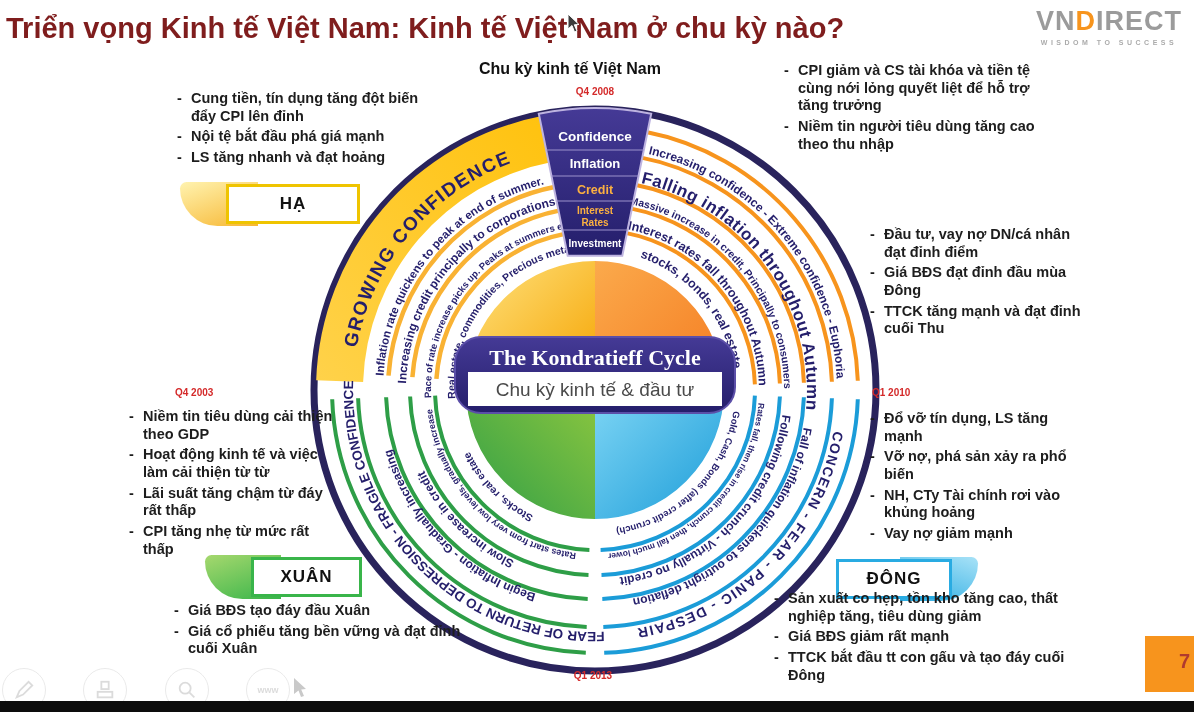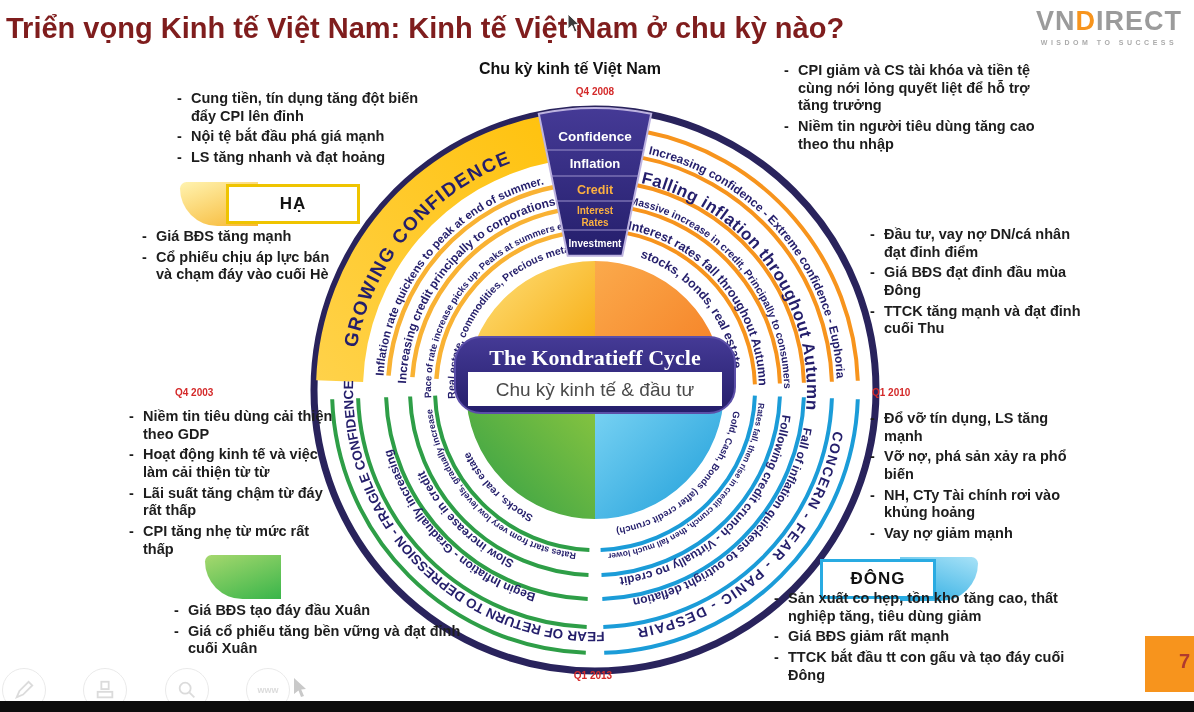--- a/index.html
+++ b/index.html
@@ -41,21 +41,21 @@
   .rb-ha .blob{left:0;width:78px;background:linear-gradient(160deg,#FFF3B0,#F7B733);border-radius:8px 0 0 46px;}
   .rb-ha .box{left:46px;right:0;border:3px solid #EFC400;}
   .rb-thu{left:822px;top:184px;width:156px;}
   .rb-thu .blob{right:0;width:76px;background:linear-gradient(200deg,#FCC97B,#F7941D);border-radius:0 8px 46px 0;}
   .rb-thu .box{left:0;width:108px;border:3px solid #F7941D;}
   .rb-xuan{left:205px;top:557px;width:157px;}
   .rb-xuan .blob{left:0;width:76px;background:linear-gradient(160deg,#A6D86E,#39B54A);border-radius:8px 0 0 46px;}
   .rb-xuan .box{left:46px;right:0;border:3px solid #39B54A;}
   .rb-dong{left:820px;top:559px;width:158px;}
   .rb-dong .blob{right:0;width:78px;background:linear-gradient(200deg,#A8E2F7,#29ABE2);border-radius:0 8px 46px 0;}
-  .rb-dong .box{left:0;width:110px;border:3px solid #29ABE2;}
+  .rb-dong .box{left:16px;width:110px;border:3px solid #29ABE2;}
   
   .rt{fill:#241E6B;font-family:"Liberation Sans",sans-serif;font-weight:bold;}
   .rt-ul1{font-size:19px;letter-spacing:1.5px;}
   .rt-ul2{font-size:11.5px;}
   .rt-ul3{font-size:12px;}
   .rt-ul4{font-size:9.5px;}
   .rt-ul5{font-size:10.5px;}
   .rt-ur1{font-size:12px;}
   .rt-ur2{font-size:17px;letter-spacing:.5px;}
   .rt-ur3{font-size:10.5px;}
@@ -247,41 +247,38 @@
   <div class="qmark qm-bottom">Q1 2013</div>
 
   <div class="ribbon rb-ha">
     <div class="blob"></div>
     <div class="box">
         <span>HẠ</span>
       </div>
   </div>
   <div class="ribbon rb-xuan">
     <div class="blob"></div>
+    <div class="box">
+        <span>XUÂN</span>
+      </div>
   </div>
   <div class="ribbon rb-dong">
     <div class="blob"></div>
     <div class="box">
         <span>ĐÔNG</span>
       </div>
   </div>
 
   <div class="notes nb-tl">
     <ul>
       <li>Cung tiền, tín dụng tăng đột biến đẩy CPI lên đỉnh</li>
       <li>Nội tệ bắt đầu phá giá mạnh</li>
       <li>LS tăng nhanh và đạt hoảng</li>
     </ul>
   </div>
-  <div class="notes nb-lm">
-    <ul>
-      <li>Giá BĐS tăng mạnh</li>
-      <li>Cổ phiếu chịu áp lực bán và chạm đáy vào cuối Hè</li>
-    </ul>
-  </div>
   <div class="notes nb-ll">
     <ul>
       <li>Niềm tin tiêu dùng cải thiện theo GDP</li>
       <li>Hoạt động kinh tế và việc làm cải thiện từ từ</li>
       <li>Lãi suất tăng chậm từ đáy rất thấp</li>
       <li>CPI tăng nhẹ từ mức rất thấp</li>
     </ul>
   </div>
   <div class="notes nb-tr">
     <ul>

